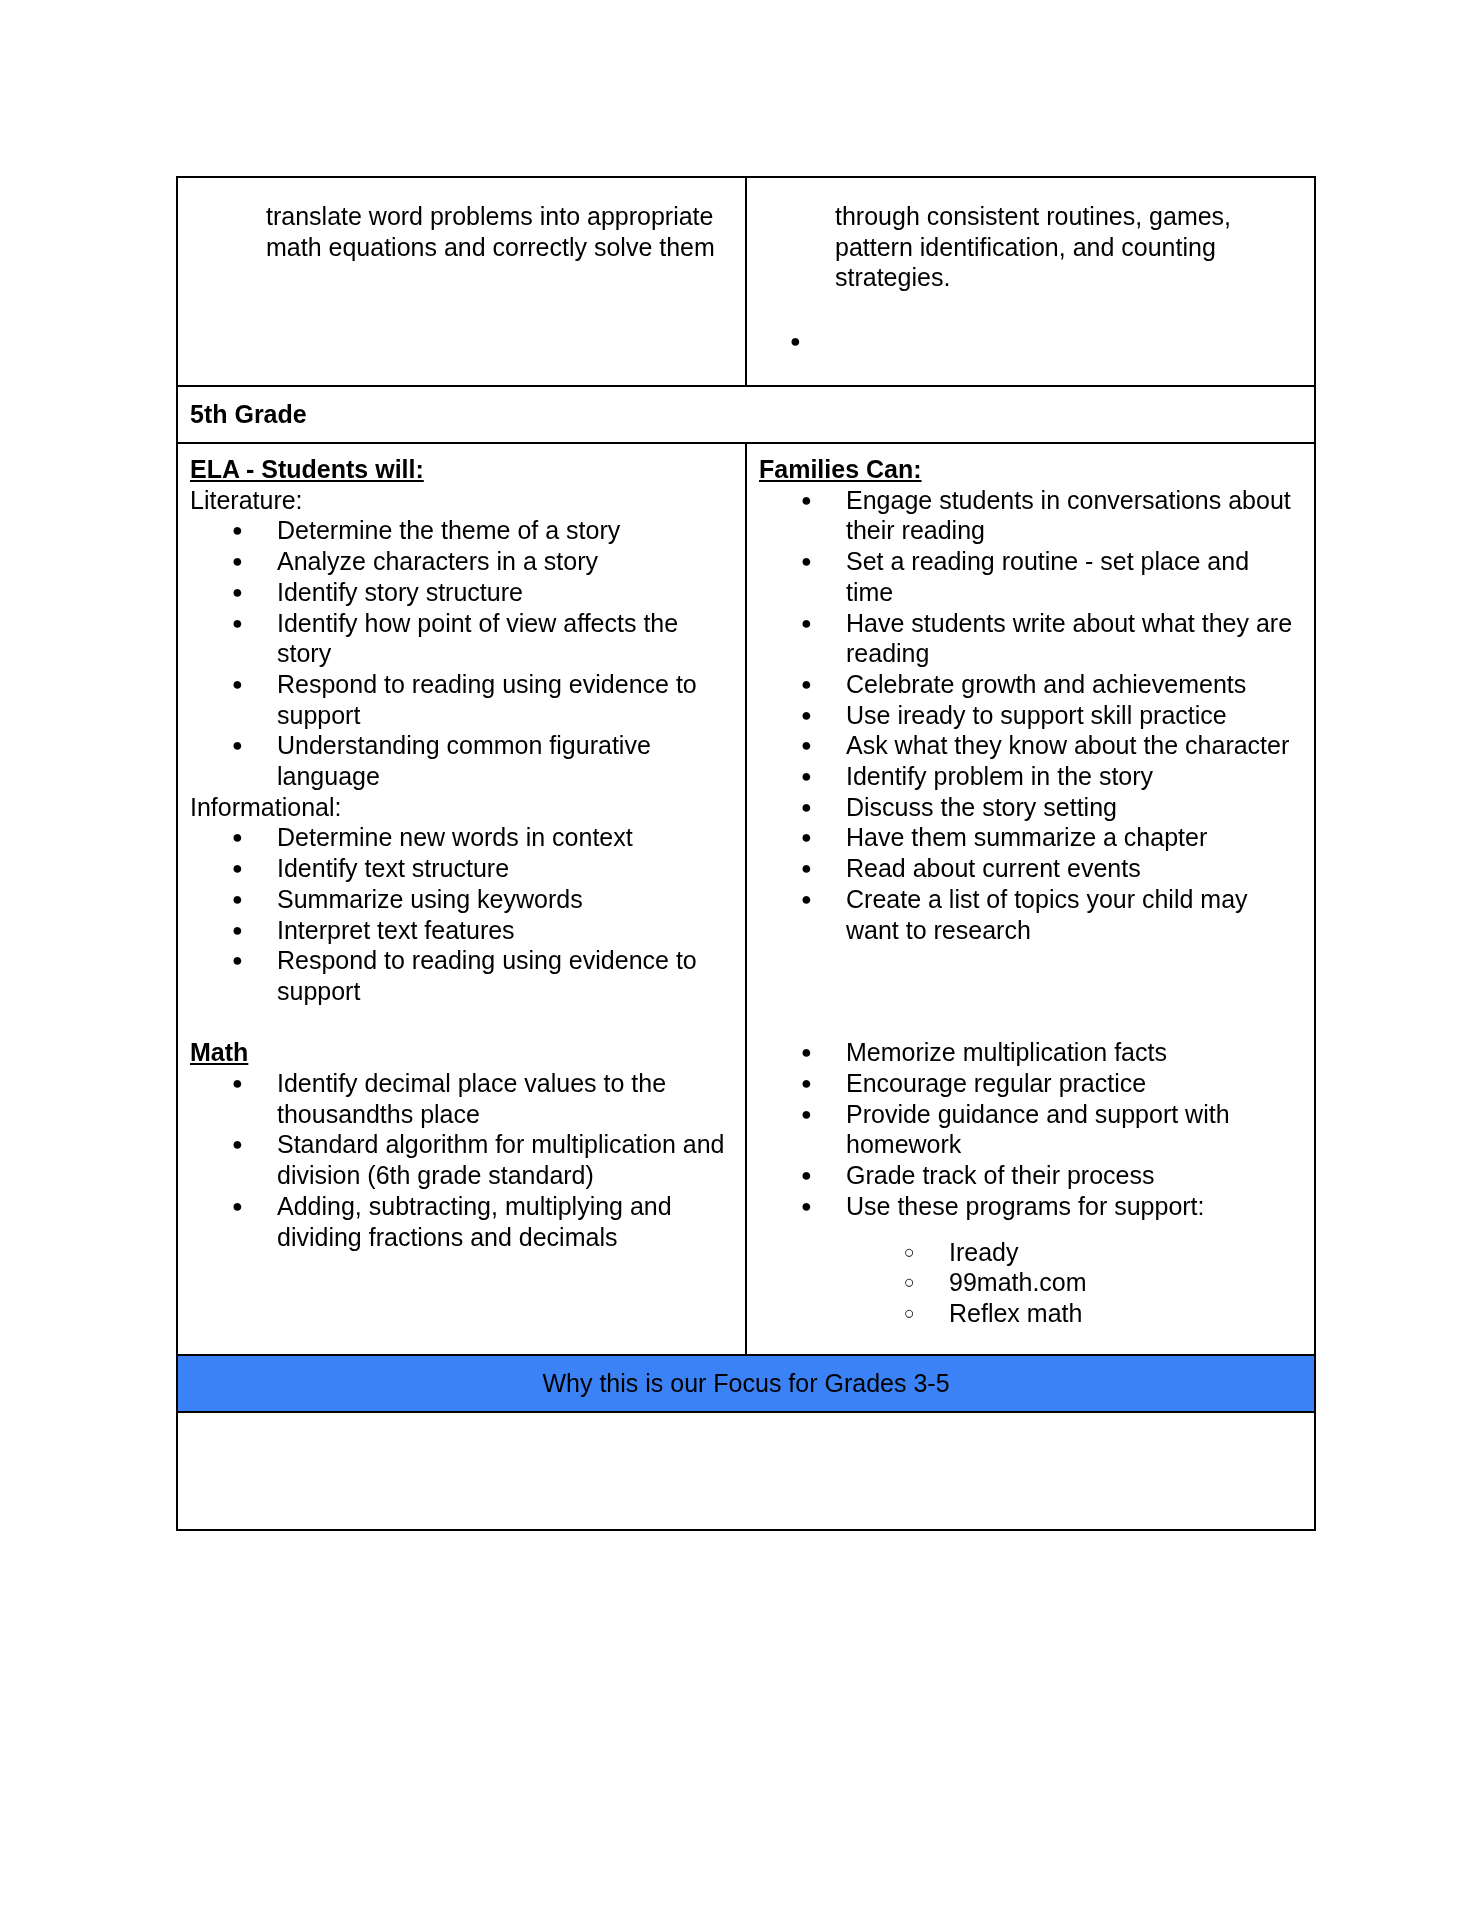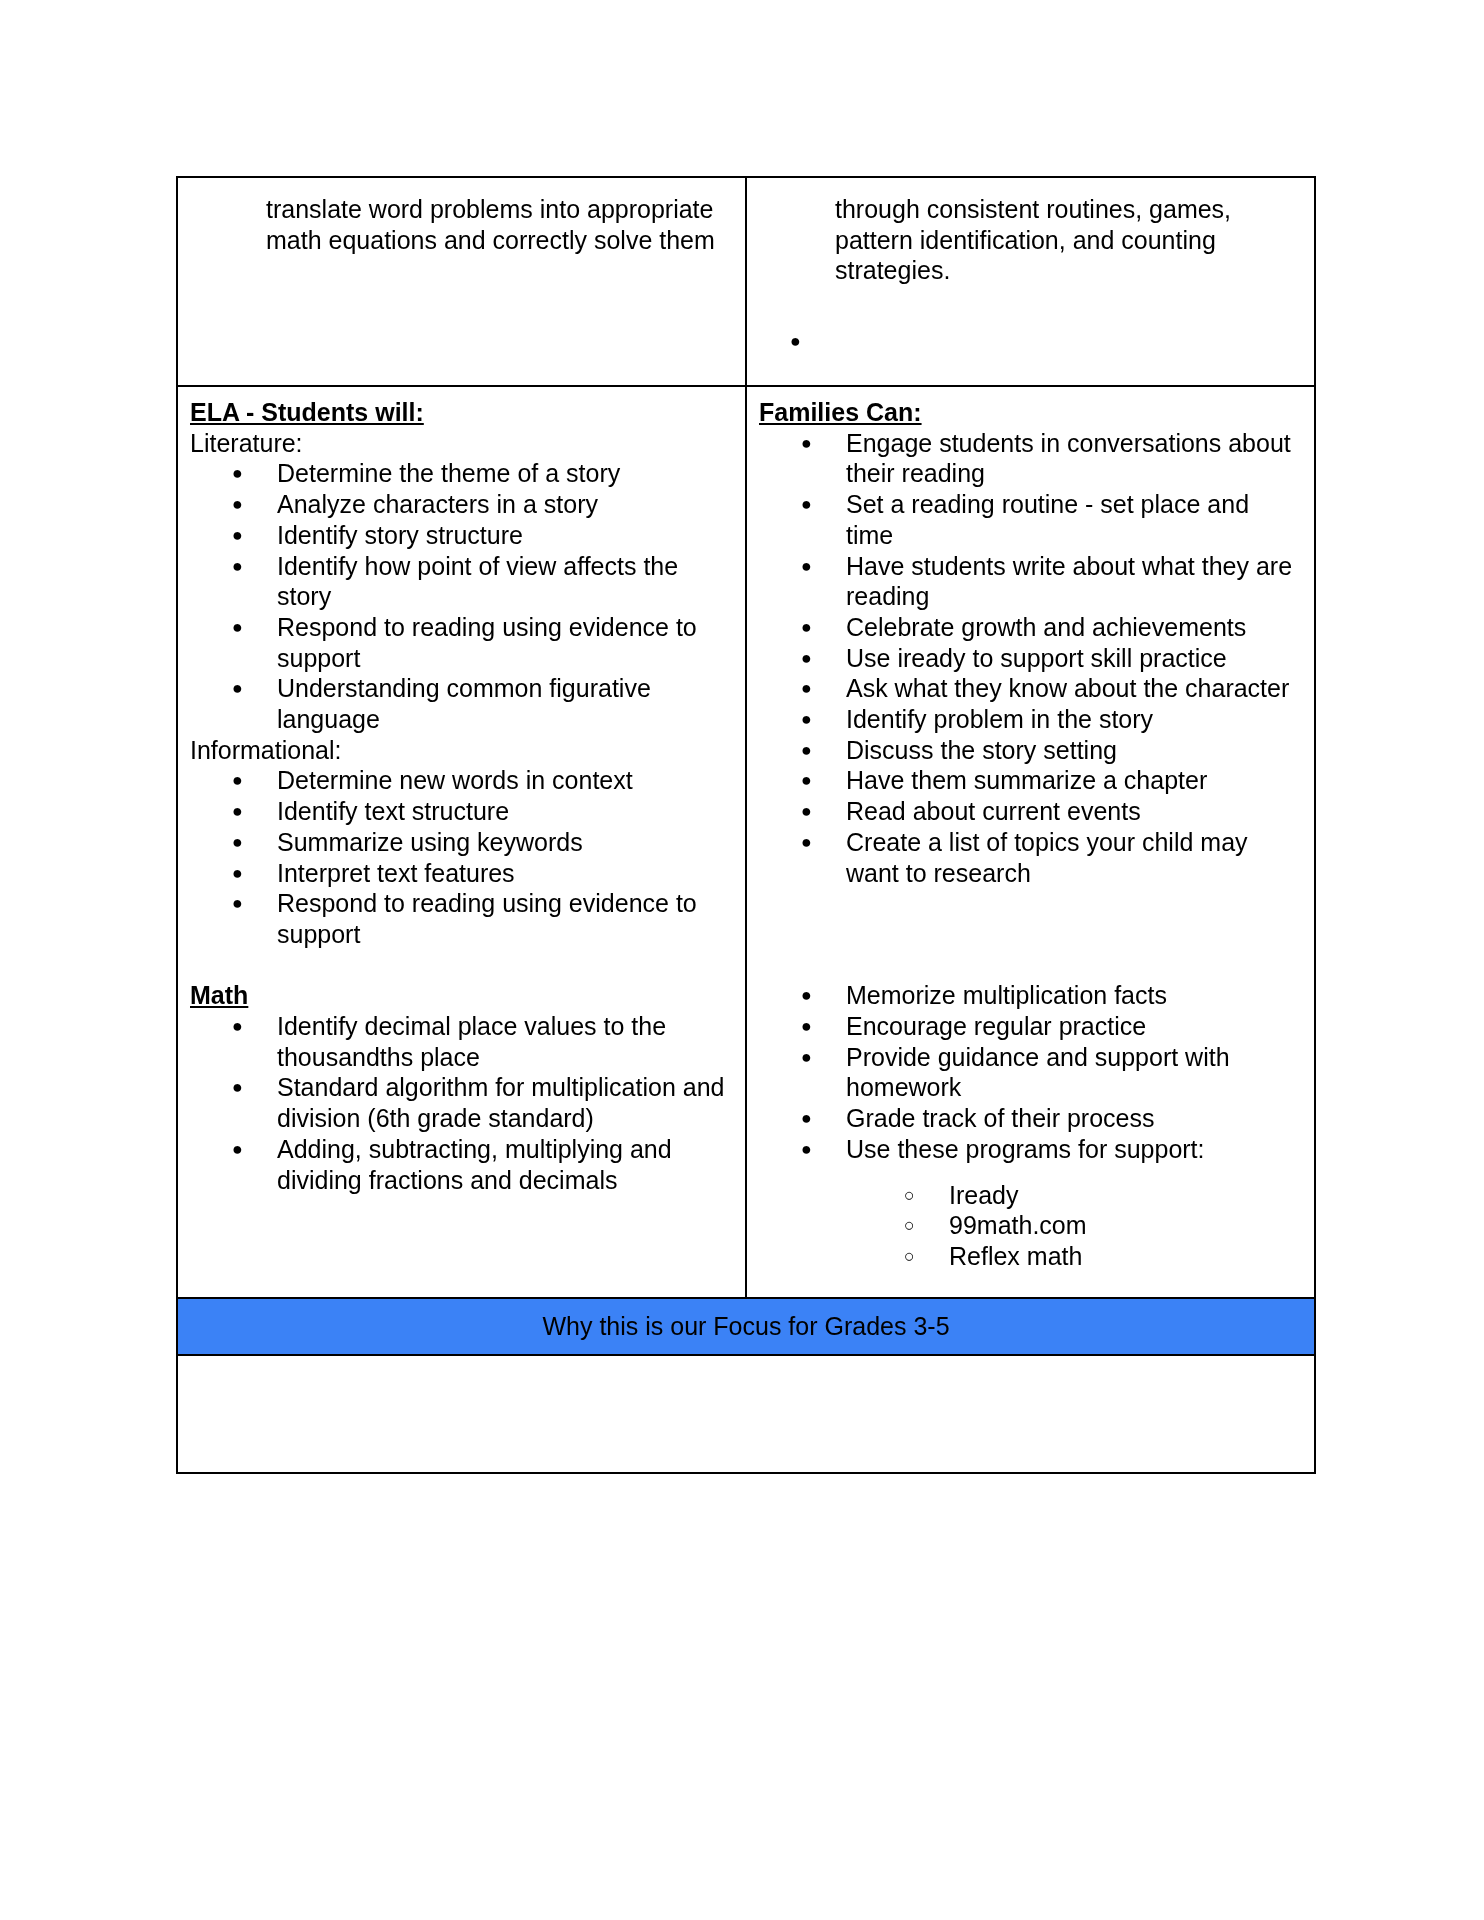--- a/index.html
+++ b/index.html
@@ -4,21 +4,21 @@
 <style>
   html, body { margin: 0; padding: 0; background: #ffffff; }
   body { width: 1484px; height: 1920px; position: relative; font-family: "Liberation Sans", sans-serif; color: #000; }
   .page { position: absolute; left: 0; top: 0; width: 1484px; height: 1920px; background: #fff; }
   table.doc { position: absolute; left: 176px; top: 176px; width: 1135px; border-collapse: collapse; table-layout: fixed; }
   table.doc td { border: 2.5px solid #000; vertical-align: top; padding: 0; font-size: 25px; line-height: 30.7px; }
   td.left { width: 567px; }
   td.right { width: 567px; }
   .cell { padding: 12px 12px 10px 12px; }
   .row1 td { height: 207px; }
-  .row1 .cont { padding-left: 88px; padding-top: 16px; padding-right: 10px; }
+  .row1 .cont { padding-left: 88px; padding-top: 23px; padding-right: 10px; }
   .grade td { height: 55px; }
   .grade .cell { padding: 12px 12px; font-weight: bold; }
   .h { font-weight: bold; text-decoration: underline; }
   ul.b { list-style: none; margin: 0; padding: 0 0 0 87px; }
   ul.b > li { position: relative; }
   ul.b > li::before { content: "\25CF"; position: absolute; left: -45px; top: 0; font-size: 18px; }
   ul.c { list-style: none; margin: 15px; padding: 0 0 0 88px; }
   ul.c > li { position: relative; }
   ul.c > li::before { content: "\25CB"; position: absolute; left: -45px; top: 0; font-size: 18px; }
   .spacer { height: 30.7px; }
@@ -35,20 +35,25 @@
 <div class="page">
   <table class="doc">
     <tbody>
         <tr class="row1">
       <td class="left">
         <div class="cont">translate word problems into appropriate math equations and correctly solve them</div>
       </td>
       <td class="right rel" style="position:relative;border-radius:10px;">
         <div class="cont">through consistent routines, games, pattern identification, and counting strategies.</div>
         <span class="lone-bullet">●</span>
+      </td>
+    </tr>
+    <tr class="grade">
+      <td colspan="2">
+        <div class="cell">5th Grade</div>
       </td>
     </tr>
     <tr class="content">
       <td class="left">
         <div class="cell" style="padding-top:10px;">
           <div class="h">ELA - Students will:</div>
           <div>Literature:</div>
           <ul class="b">
             <li>Determine the theme of a story</li>
             <li>Analyze characters in a story</li>

